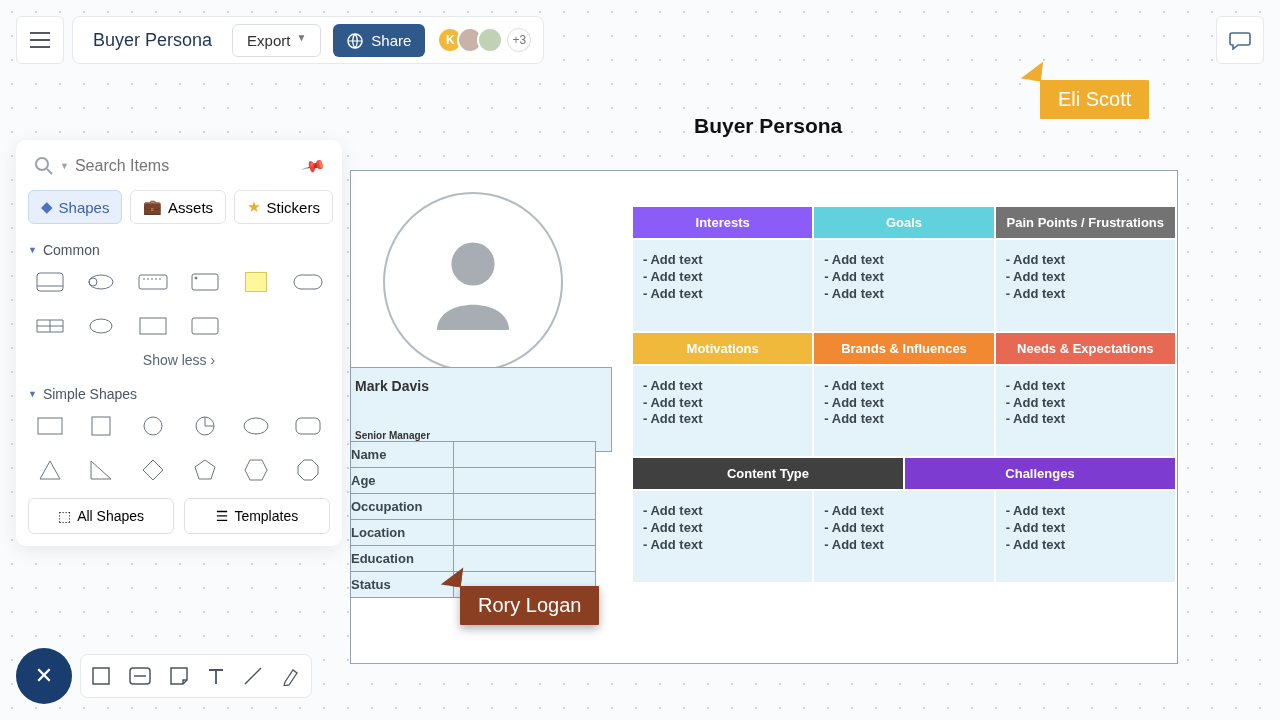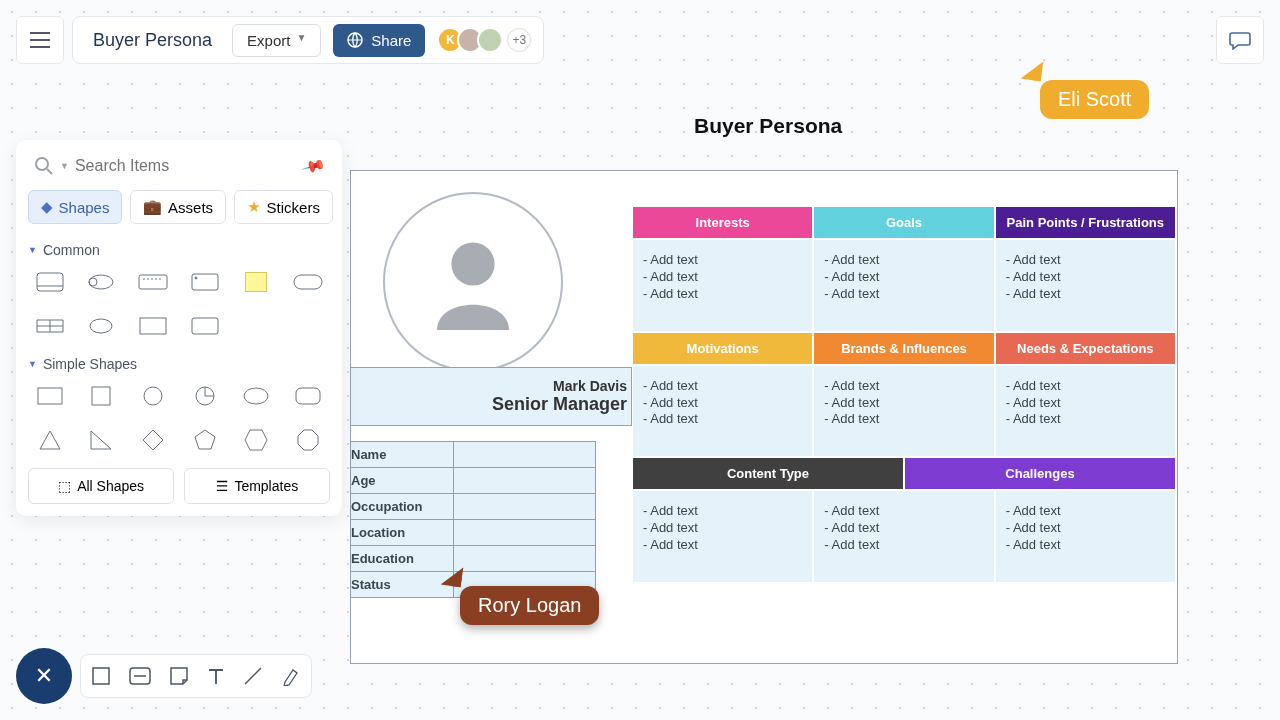--- a/index.html
+++ b/index.html
@@ -7,21 +7,21 @@
 
 
 .dotgrid { position: absolute; inset: 0; background-image: radial-gradient(circle, #d0d4db 1px, transparent 1px); background-size: 24px 24px; }
 
 
 .top-bar { position: absolute; top: 16px; left: 16px; display: flex; align-items: center; gap: 8px; }
 .icon-btn { width: 48px; height: 48px; background: #fff; border: 1px solid #e5e8ec; border-radius: 6px; display: flex; align-items: center; justify-content: center; cursor: pointer; }
 .doc-cluster { background: #fff; border: 1px solid #e5e8ec; border-radius: 8px; height: 48px; display: flex; align-items: center; padding: 0 12px; gap: 12px; }
 .doc-title { font-size: 18px; color: #1f3553; padding: 0 8px; }
 .export-btn { border: 1px solid #d9dde3; border-radius: 6px; padding: 7px 14px; font-size: 15px; color: #333; display: flex; align-items: flex-start; gap: 6px; cursor: pointer; background: #fff; }
-.share-btn { background: #2f598b; color: #fff; border-radius: 6px; padding: 8px 14px; font-size: 15px; display: flex; align-items: flex-start; gap: 8px; cursor: pointer; }
+.share-btn { background: #2f598b; color: #fff; border-radius: 6px; padding: 8px 14px; font-size: 15px; display: flex; align-items: flex-end; gap: 8px; cursor: pointer; }
 .avatars { display: flex; align-items: center; }
 .avatar { width: 26px; height: 26px; border-radius: 50%; margin-left: -6px; border: 2px solid #fff; }
 .avatar1 { background: #f1b93c; color: #fff; display: flex; align-items: center; justify-content: center; font-size: 12px; font-weight: 600; margin-left: 0; }
 .avatar2 { background: #c7b3a8; }
 .avatar3 { background: #c1d2b4; }
 .plus-count { margin-left: 4px; font-size: 12px; color: #777; border: 1px solid #ddd; border-radius: 50%; width: 24px; height: 24px; display: flex; align-items: center; justify-content: center; }
 .chat-btn { position: absolute; top: 16px; right: 16px; }
 
 
 .left-panel { position: absolute; top: 140px; left: 16px; width: 326px; background: #fff; border-radius: 10px; box-shadow: 0 4px 20px rgba(0,0,0,0.08); padding: 12px; }
@@ -47,37 +47,37 @@
 .tool-strip span { font-size: 18px; color: #4b5563; cursor: pointer; display: flex; align-items: center; }
 .tool-strip svg { stroke: #4b5563; fill: none; }
 
 
 .canvas-title { position: absolute; top: 114px; left: 694px; font-size: 21px; font-weight: 800; color: #111; }
 .big-frame { position: absolute; top: 170px; left: 350px; width: 828px; height: 494px; border: 1px solid #9aa4b0; background: #fff; }
 
 
 .persona-card { position: absolute; top: 192px; left: 383px; width: 180px; height: 180px; border: 2px solid #b3bac3; border-radius: 50%; display: flex; align-items: center; justify-content: center; }
 .persona-card svg { width: 120px; height: 120px; }
-.name-box { position: absolute; top: 367px; left: 350px; width: 282px; border: 1px solid #96a2b0; background: #e4f2fa; text-align: right; padding: 10px 4px; }
+.name-box { position: absolute; top: 367px; left: 350px; width: 262px; border: 1px solid #96a2b0; background: #e4f2fa; text-align: left; padding: 10px 4px; }
 .name-box .nm { font-weight: 700; font-size: 14px; color: #333; }
-.name-box .role { font-weight: 700; font-size: 18px; color: #333; }
+.name-box .role { font-weight: 700; font-size: 10px; color: #333; margin-top: 36px; }
 
 .info-table { position: absolute; top: 441px; left: 350px; width: 246px; border-collapse: collapse; }
 .info-table td { border: 1px solid #8fa0ae; background: #e4f2fa; padding: 5px 0; font-size: 13px; font-weight: 700; color: #3b4651; }
 .info-table td.val { width: 58%; }
 
 
 .pgrid { position: absolute; top: 206px; left: 632px; width: 544px; }
 .prow { display: flex; }
 .pcell { flex: 1; border: 1px solid #fff; }
 .phead { text-align: center; color: #fff; font-weight: 800; font-size: 13px; padding: 8px 4px; }
-.pbody { background: #e4f2fa; padding: 12px 10px 28px 10px; font-size: 13px; font-weight: 400; color: #3a4550; line-height: 1.3; }
-
-
-.cursor-tag { position: absolute; padding: 8px 18px; font-size: 20px; color: #fff; border-radius: 12px; }
+.pbody { background: #e4f2fa; padding: 12px 10px 28px 10px; font-size: 13px; font-weight: 700; color: #3a4550; line-height: 1.3; }
+
+
+.cursor-tag { position: absolute; padding: 8px 18px; font-size: 20px; color: #fff; border-radius: 1px; }
 .cursor-tag::before { content: ""; position: absolute; top: -20px; left: -18px; border: 10px solid transparent; }
 .eli { top: 80px; left: 1040px; background: #f0ac2d; }
 .eli::before { border-right-color: #f0ac2d; border-bottom-color: #f0ac2d; transform: rotate(8deg); }
 .rory { top: 586px; left: 460px; background: #8a3f23; box-shadow: 0 4px 10px rgba(0,0,0,0.3); }
 .rory::before { border-right-color: #8a3f23; border-bottom-color: #8a3f23; transform: rotate(8deg); }
 </style>
 </head>
 <body>
 
 <div class="dotgrid"></div>
@@ -154,23 +154,23 @@
       </tr>
   <tr>
         <td>Status</td>
         <td class="val"></td>
       </tr>
 </tbody>
   </table>
 
 <div class="pgrid" id="pgrid">
     <div class="prow">
-      <div class="pcell phead" style="background: #ec4899;">Interests</div>
+      <div class="pcell phead" style="background: #8b5cf6;">Interests</div>
       <div class="pcell phead" style="background: rgb(97, 209, 221);">Goals</div>
-      <div class="pcell phead" style="background: #4c1d95;">Pain Points / Frustrations</div>
+      <div class="pcell phead" style="background: #737373;">Pain Points / Frustrations</div>
     </div>
     <div class="prow">
       <div class="pcell pbody">- Add text<br>- Add text<br>- Add text<br></div>
       <div class="pcell pbody">- Add text<br>- Add text<br>- Add text<br></div>
       <div class="pcell pbody">- Add text<br>- Add text<br>- Add text<br></div>
     </div>
     <div class="prow">
       <div class="pcell phead" style="background: rgb(241, 185, 60);">Motivations</div>
       <div class="pcell phead" style="background: rgb(240, 137, 49);">Brands &amp; Influences</div>
       <div class="pcell phead" style="background: rgb(231, 105, 83);">Needs &amp; Expectations</div>
@@ -270,20 +270,21 @@
         <svg width="28" height="18" viewBox="0 0 28 18">
           <rect x="1" y="1" width="26" height="16"></rect>
         </svg>
       </div>
     <div class="shape-cell">
         <svg width="28" height="18" viewBox="0 0 28 18">
           <rect x="1" y="1" width="26" height="16" rx="2"></rect>
         </svg>
       </div>
   </div>
+  <div class="show-less"><span>Show less</span> <span>›</span></div>
 
   <div class="section-title">
       <span style="font-size:9px;color:#4b72c4;">▼</span>
       <span>Simple Shapes</span>
     </div>
   <div class="shape-grid">
     <div class="shape-cell">
         <svg width="26" height="18" viewBox="0 0 26 18">
           <rect x="1" y="1" width="24" height="16"></rect>
         </svg>

